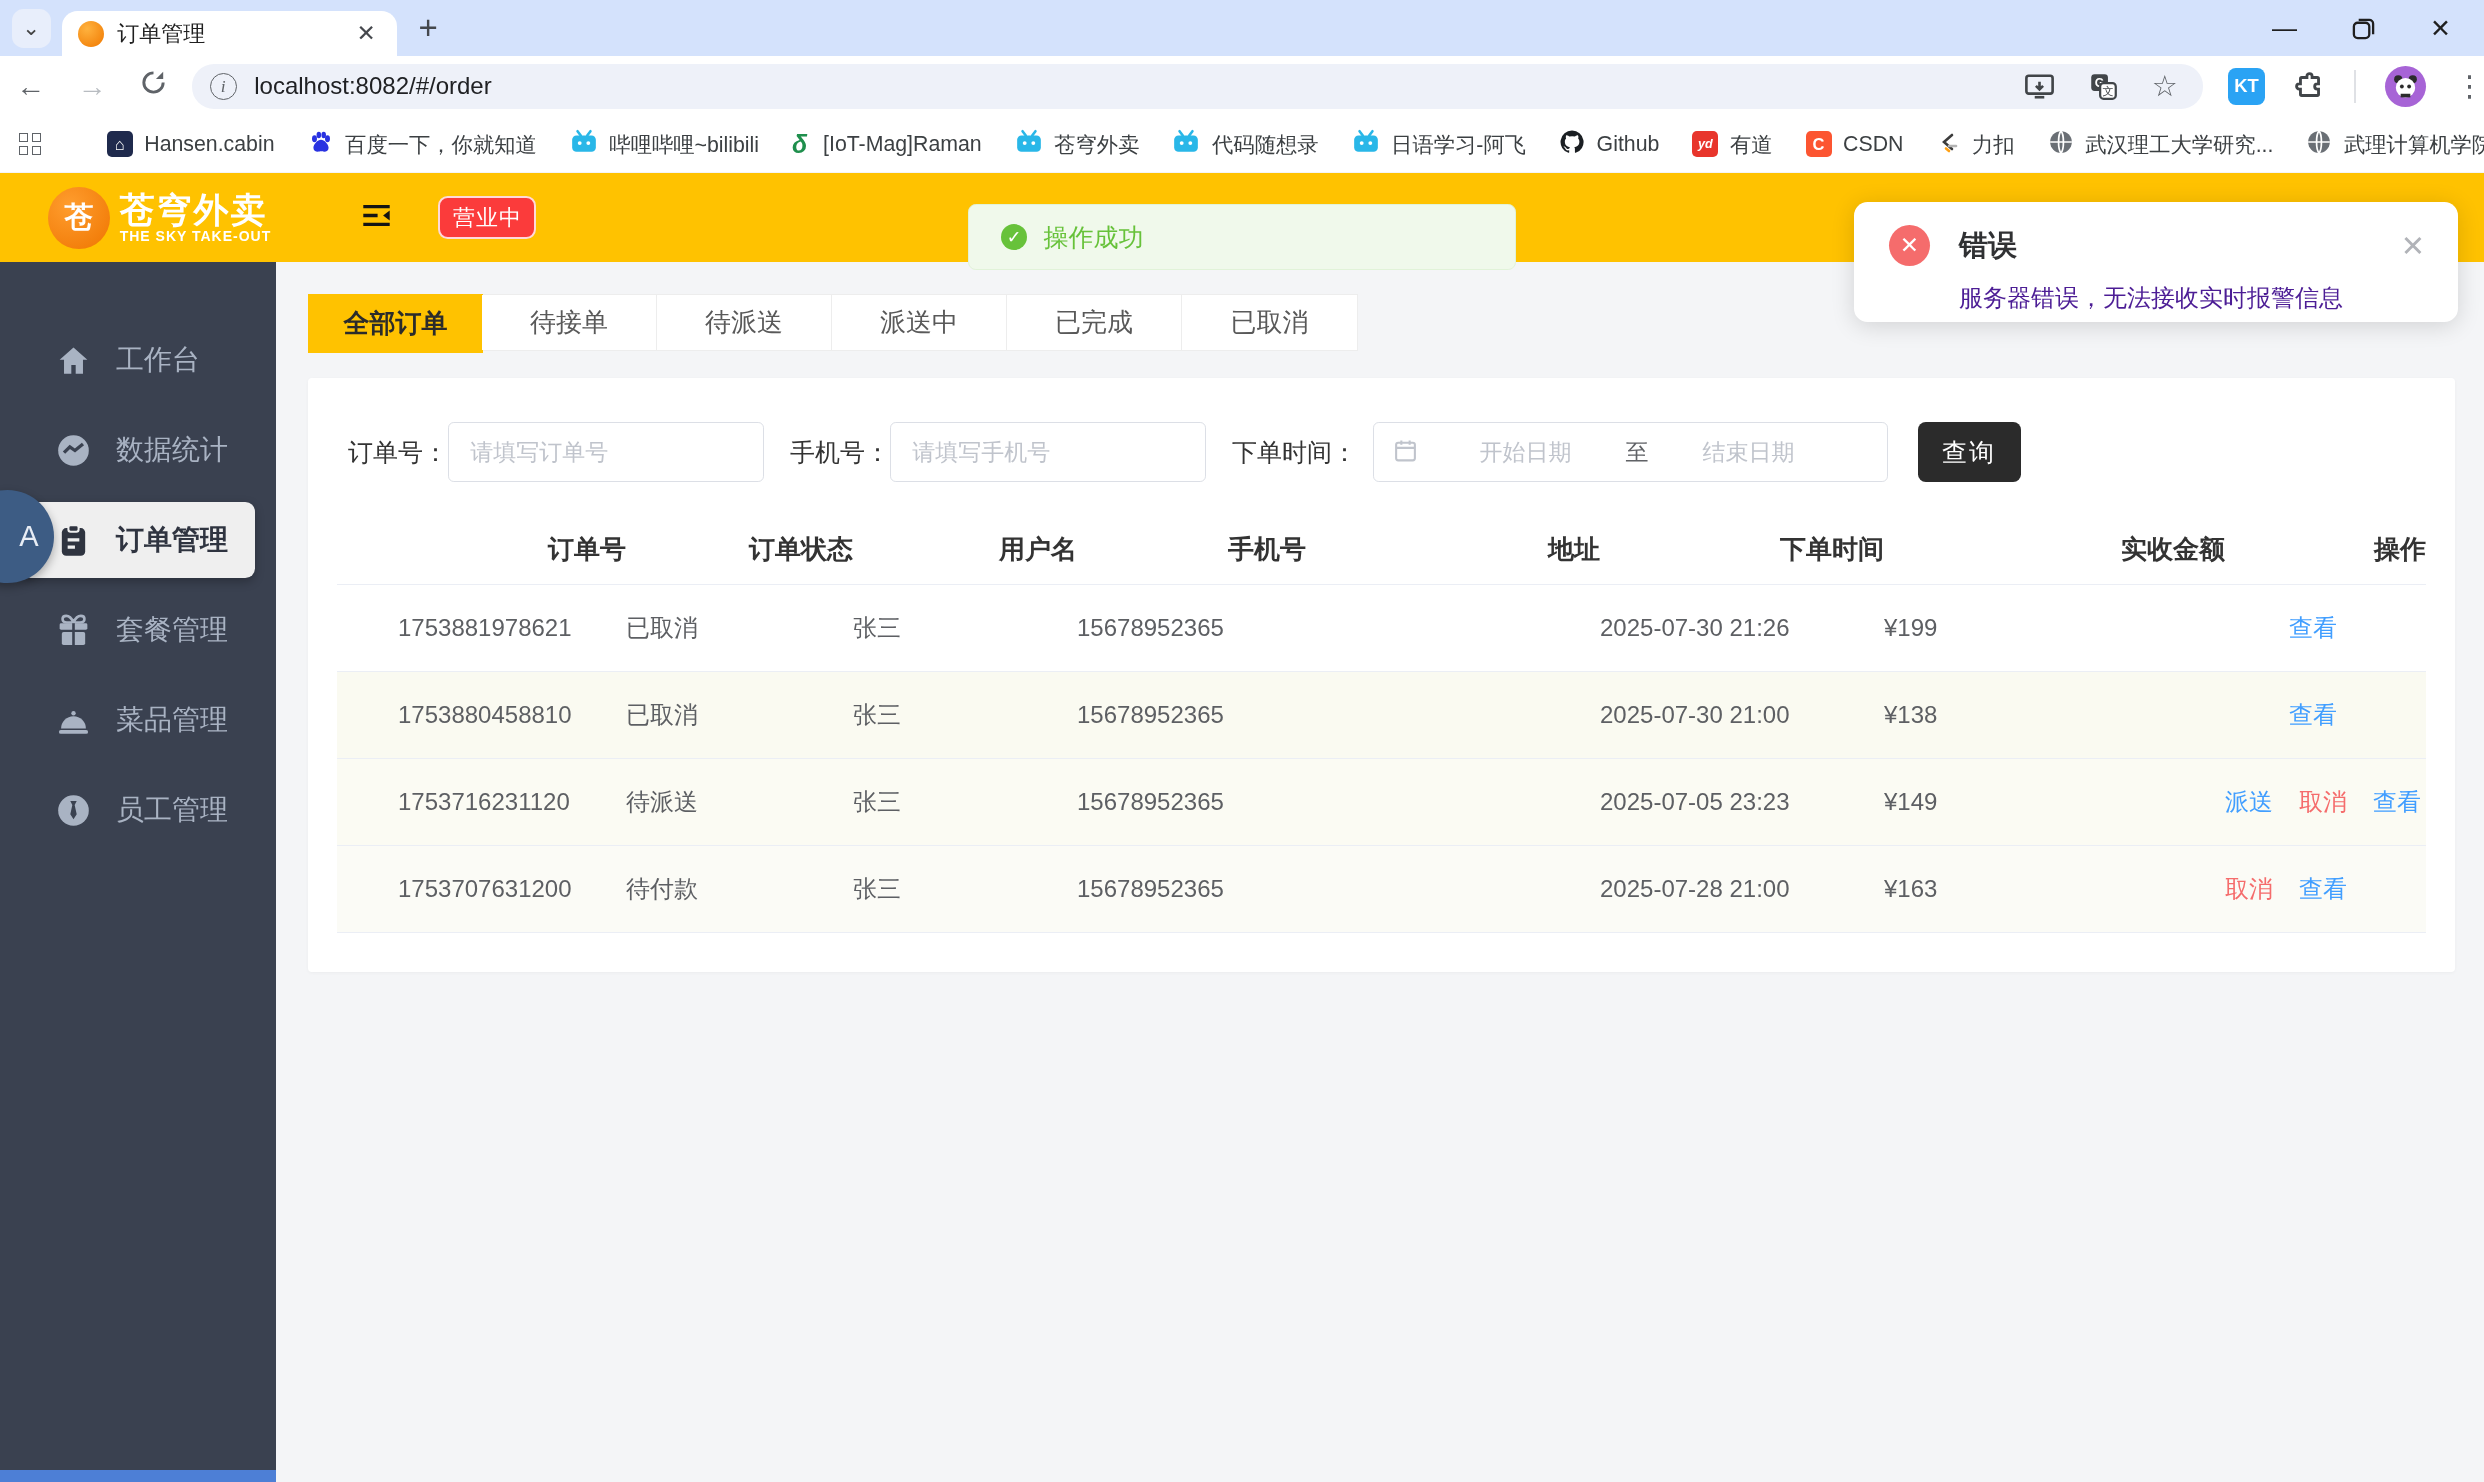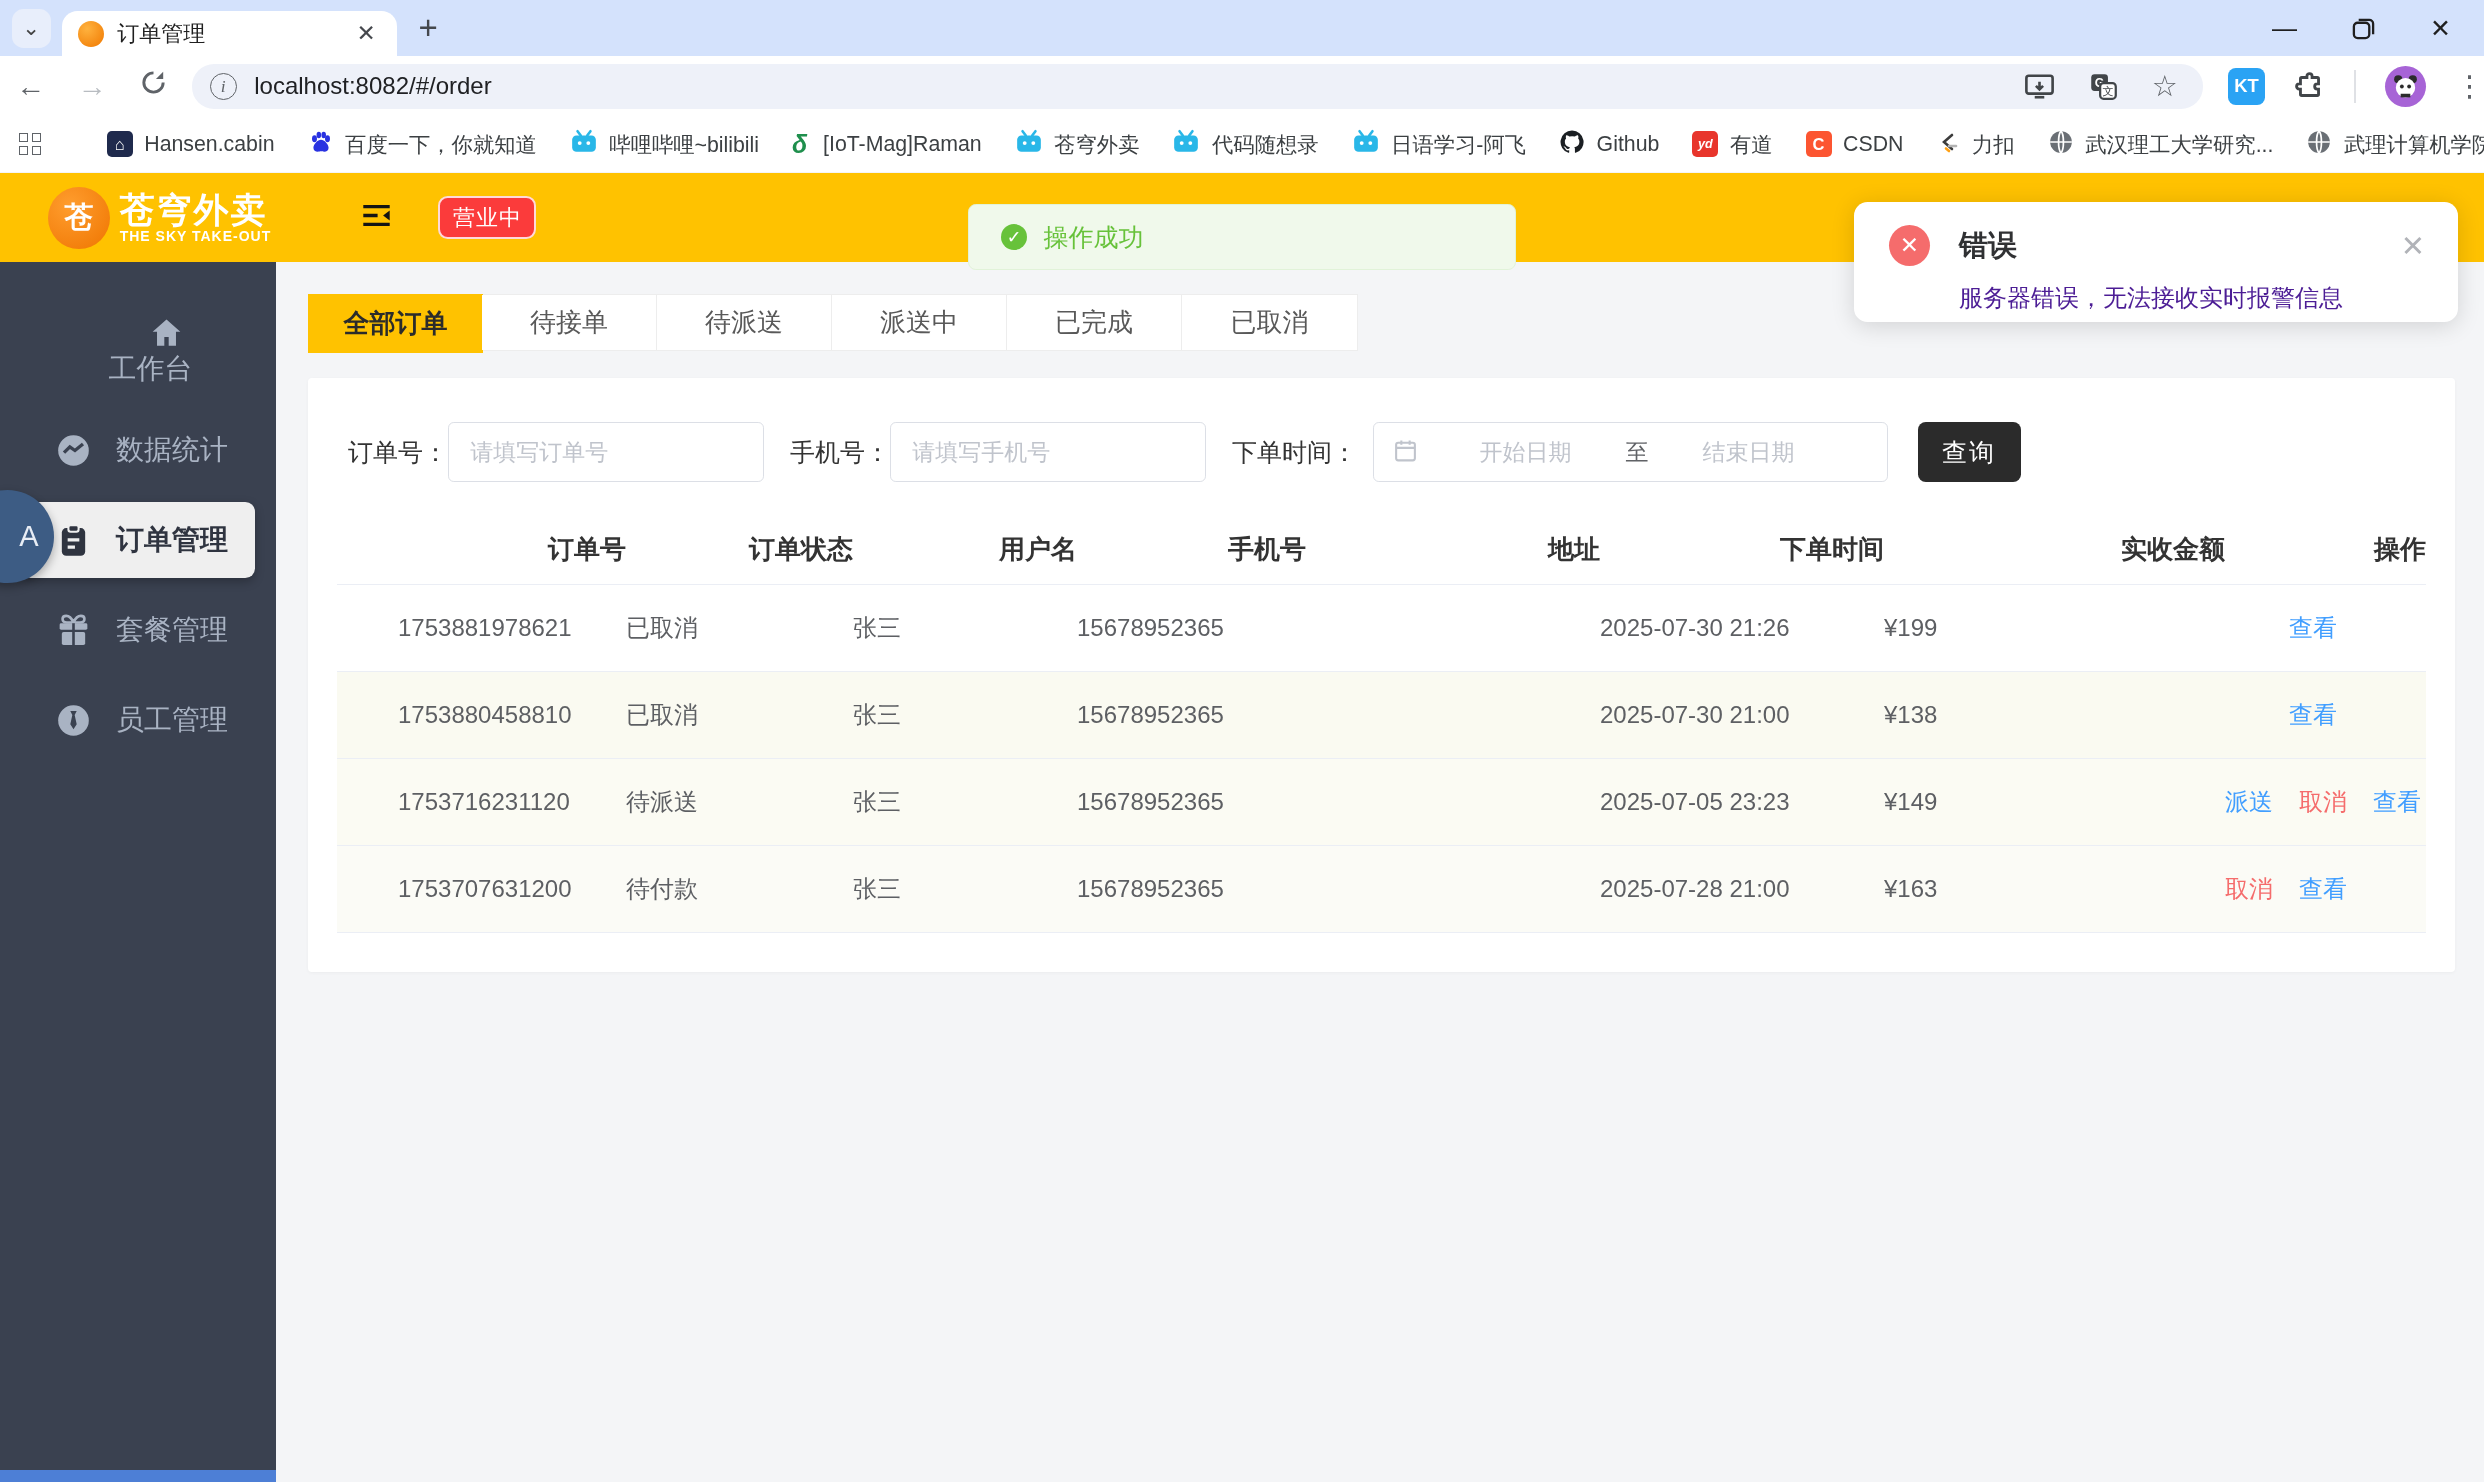--- a/index.html
+++ b/index.html
@@ -63,21 +63,21 @@
   .notification { position:absolute; right:26px; top:202px; width:604px; height:120px; background:#fff; border-radius:13.6px; box-shadow:0 3.9px 23px rgba(0,0,0,.14); padding:23px 29px 0 35px; z-index:50; }
   .notif-row { display:flex; align-items:center; }
   .notif-err-ico { width:41px; height:41px; border-radius:50%; background:#f56c6c; color:#fff; font-size:23px; font-weight:bold; display:flex; align-items:center; justify-content:center; flex:none; }
   .notif-title { font-size:29px; font-weight:bold; color:#303133; margin-left:29px; flex:1; }
   .notif-close { color:#b1b3b8; font-size:29px; padding:0 3.9px; }
   .notif-msg { font-size:24px; color:#4c1d95; margin:15.5px 0 0 70px; }
 
   
   .sidebar { position:absolute; left:0; top:262px; width:276px; height:1221px; background:#3a4150; z-index:4; }
   .side-item { position:relative; height:90px; display:flex; align-items:center; color:#a9b3c3; }
-  .side-item:first-child { margin-top:53px;flex-direction:column; }
+  .side-item:first-child { margin-top:53px; }
   .side-ico { width:35px; height:35px; margin-left:56px; flex:none; color:#a9b3c3; }
   .side-ico svg { width:35px; height:35px; display:block; }
   .side-label { font-size:28px; margin-left:25px; white-space:nowrap; }
   .side-item.active { color:#2f3440; }
   .side-item.active::before { content:""; position:absolute; left:21.3px; right:21.3px; top:6.8px; bottom:6.8px; background:#efefef; border-radius:9.7px; box-shadow:0 3.9px 9.7px rgba(0,0,0,.25); }
   .side-item.active .side-ico { color:#2f3440; }
   .side-item.active .side-ico, .side-item.active .side-label { position:relative; z-index:1; }
   .side-item.active .side-label { font-weight:bold; color:#2f3440; }
   .float-badge { position:absolute; left:-39px; top:228px; width:93px; height:93px; border-radius:50%; background:#3d5c84; box-shadow:0 3.9px 9.7px rgba(0,0,0,.3); color:#e8edf5; font-size:29px; display:flex; align-items:center; justify-content:flex-end; padding-right:15.5px; z-index:2; }
   .side-bottom-strip { position:absolute; left:0; bottom:0; width:276px; height:12.6px; background:#4d7fd6; }
@@ -355,20 +355,30 @@
   <div class="side-item">
     <span class="side-ico">
         <svg viewBox="0 0 24 24" fill="currentColor">
           <path d="M7.5 6.5c-1.8 0-3-1-3-2.4C4.5 2.8 5.6 2 7 2c1.9 0 3.7 1.6 5 4.5C13.3 3.6 15.1 2 17 2c1.4 0 2.5.8 2.5 2.1 0 1.4-1.2 2.4-3 2.4z" fill="none" stroke="currentColor" stroke-width="1.8"></path>
           <rect x="2.5" y="7" width="19" height="4.5" rx="1"></rect>
           <rect x="4" y="13" width="16" height="9" rx="1.2"></rect>
           <path d="M12 7v15" stroke="#3a4150" stroke-width="1.8"></path>
         </svg>
       </span>
     <span class="side-label">套餐管理</span>
+  </div>
+  <div class="side-item">
+    <span class="side-ico">
+        <svg viewBox="0 0 24 24" fill="currentColor">
+          <path d="M3.5 17.5a8.5 8.5 0 0 1 17 0z"></path>
+          <circle cx="12" cy="7" r="1.5"></circle>
+          <rect x="2" y="18.5" width="20" height="2.6" rx="1.3"></rect>
+        </svg>
+      </span>
+    <span class="side-label">菜品管理</span>
   </div>
   <div class="side-item">
     <span class="side-ico">
         <svg viewBox="0 0 24 24">
           <circle cx="12" cy="12" r="10.5" fill="currentColor"></circle>
           <path d="M9.8 5.5h4.4l-1.4 2.8 1.4 6.2-2.2 3.5-2.2-3.5 1.4-6.2z" fill="#3a4150"></path>
         </svg>
       </span>
     <span class="side-label">员工管理</span>
   </div>

